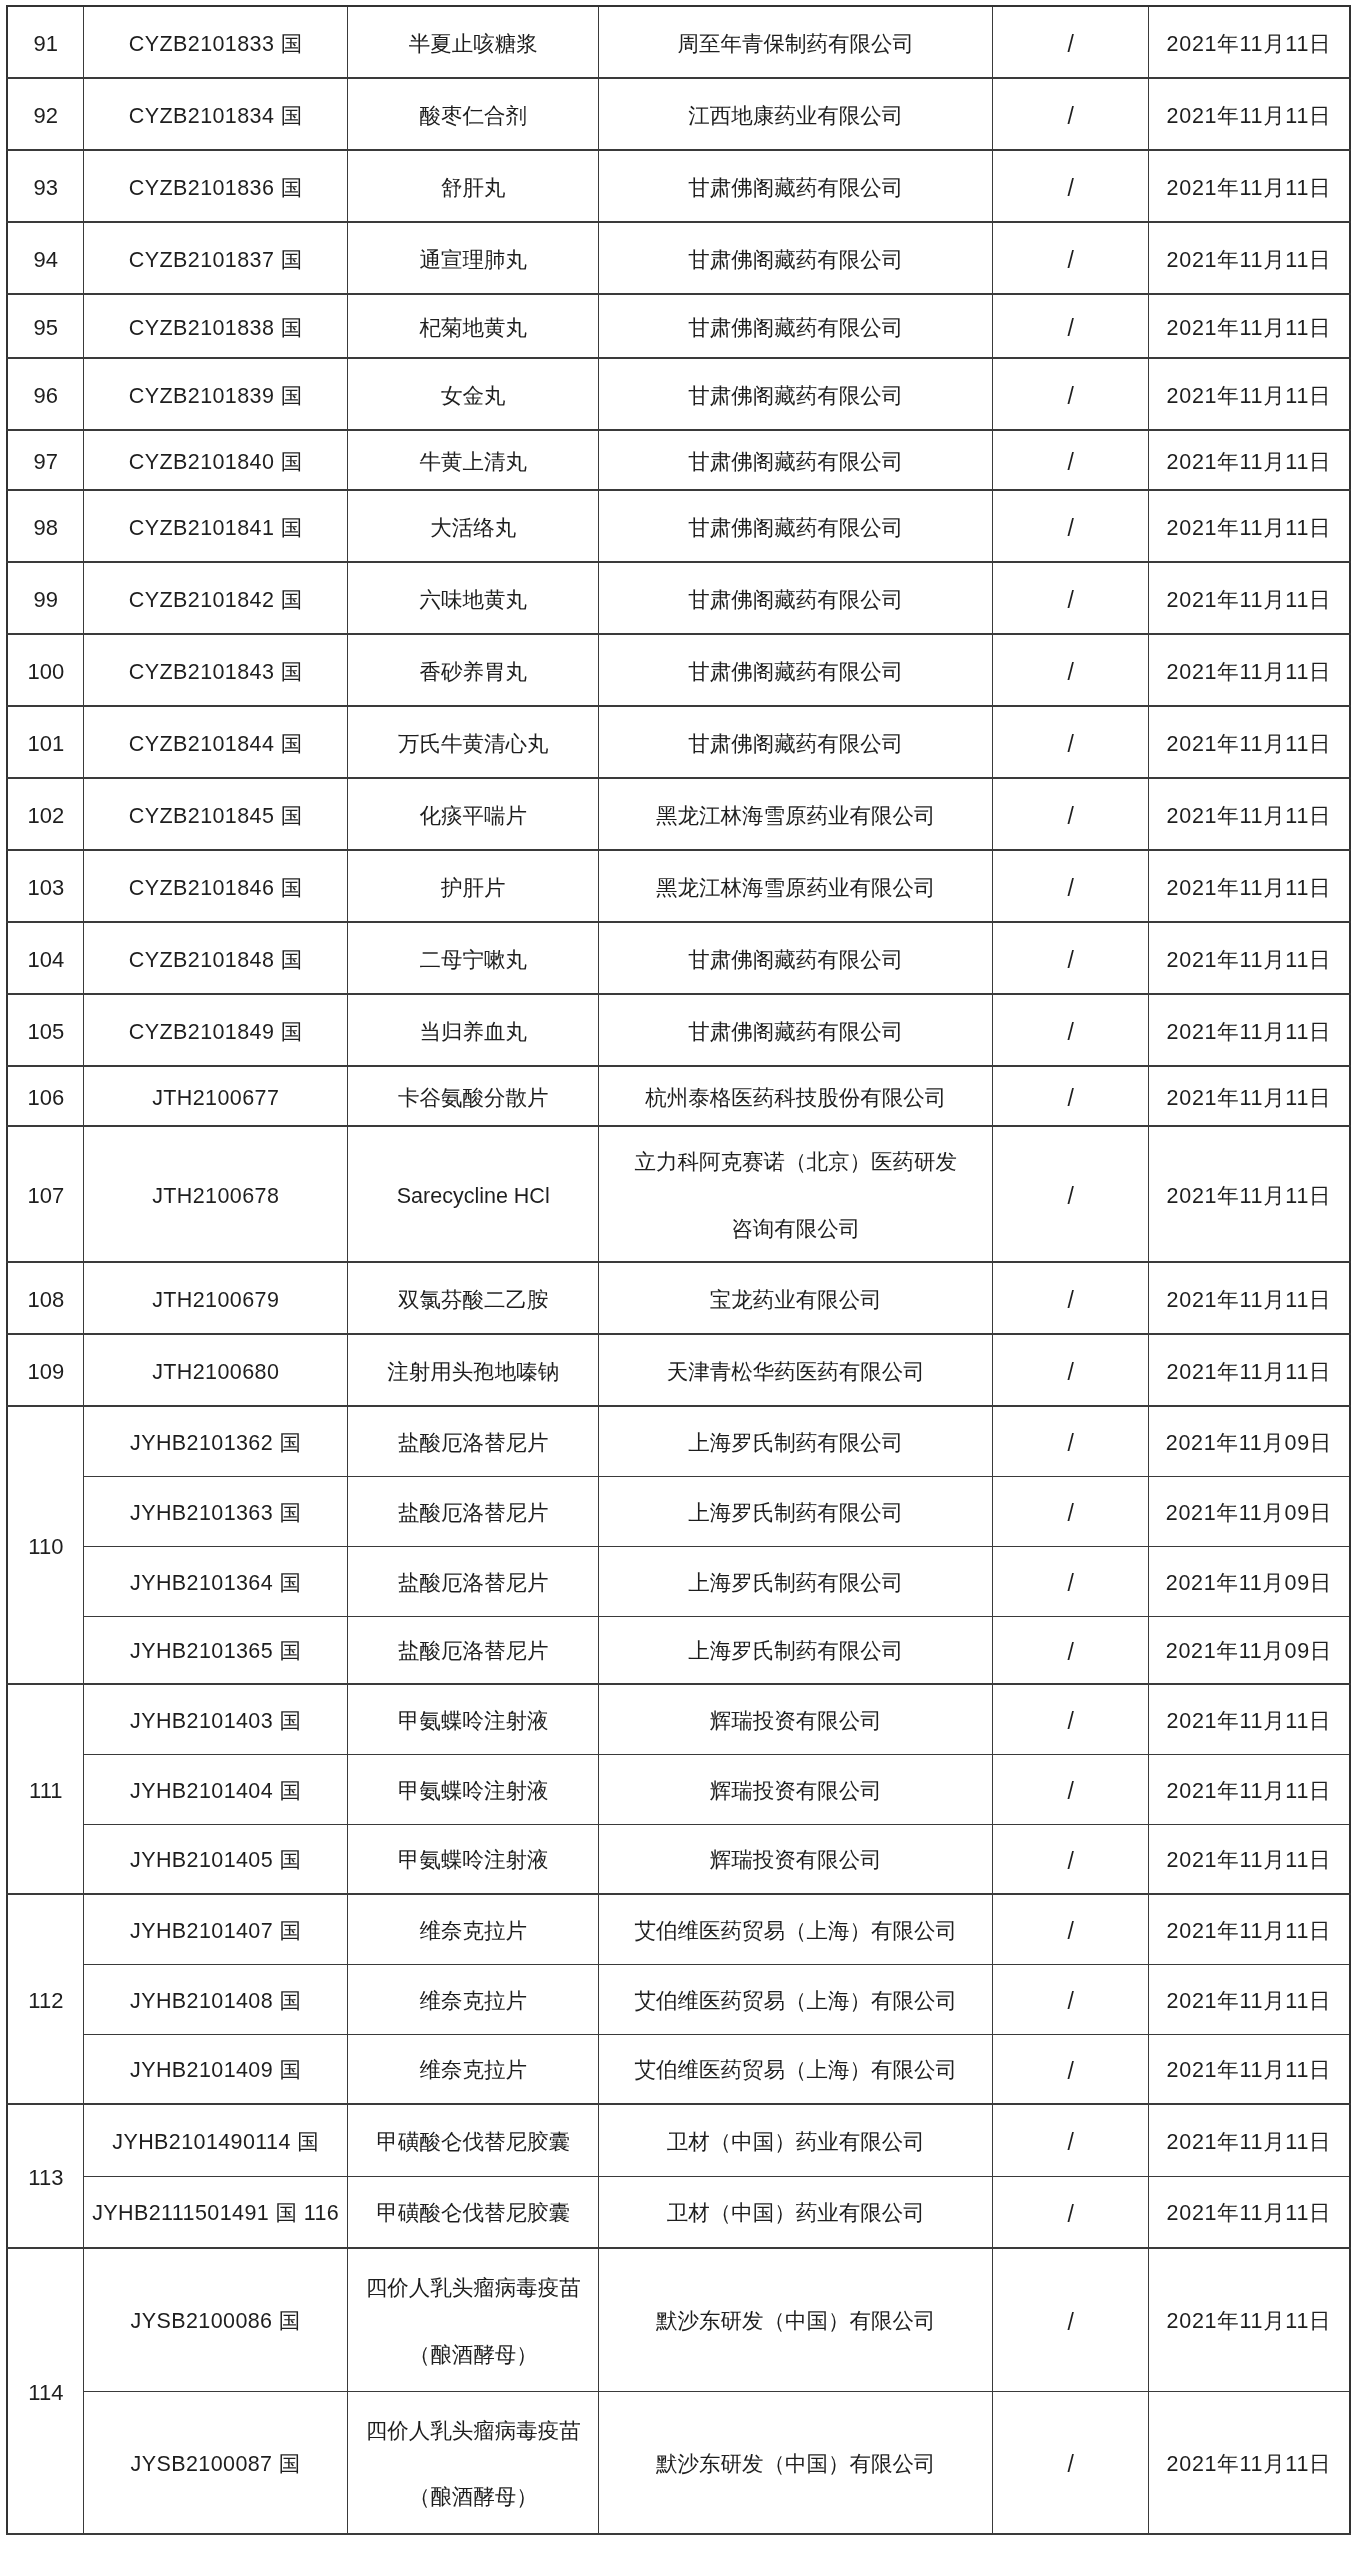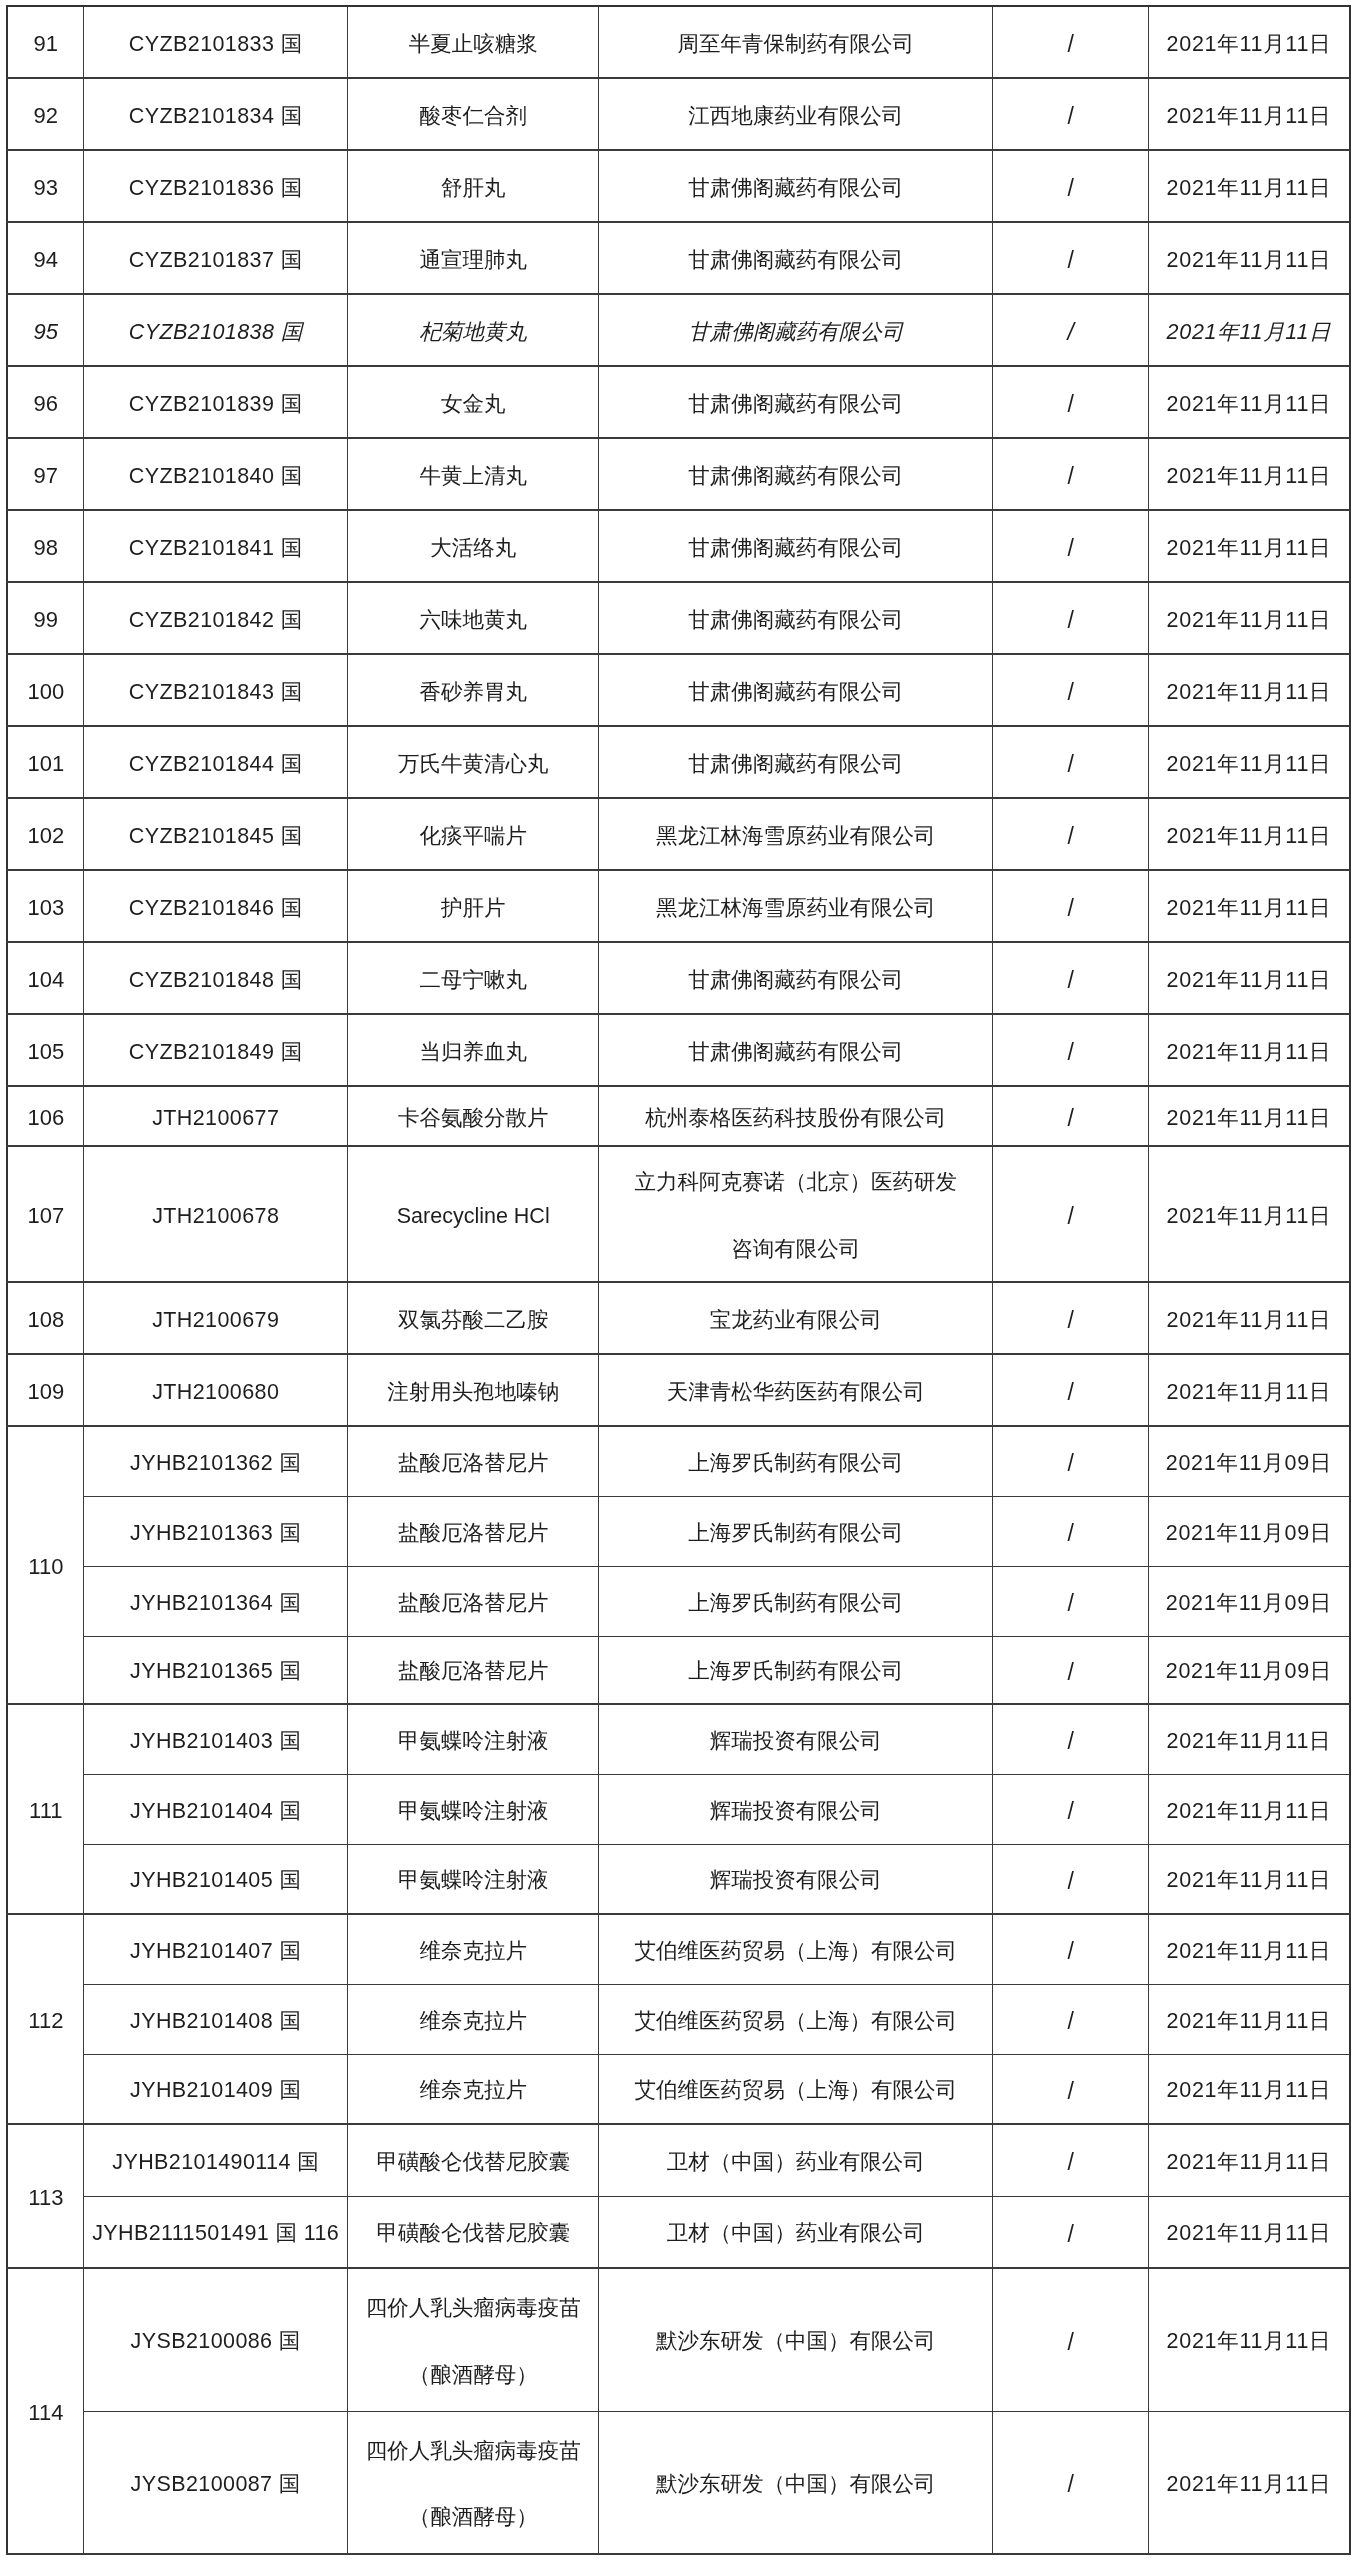--- a/index.html
+++ b/index.html
@@ -104,21 +104,21 @@
           <td class="company">
             <span class="line">甘肃佛阁藏药有限公司</span>
           </td>
           <td class="slash">
             <span class="line">/</span>
           </td>
           <td class="date">
             <span class="line">2021年11月11日</span>
           </td>
         </tr>
-        <tr class="group-end" style="height: 72px; font-style: italic;">
+        <tr class="group-end" style="height: 64px;">
           <td class="seq" rowspan="1">
             <span class="line">95</span>
           </td>
           <td class="id">
             <span class="line">CYZB2101838 国</span>
           </td>
           <td class="name">
             <span class="line">杞菊地黄丸</span>
           </td>
           <td class="company">
@@ -144,21 +144,21 @@
           <td class="company">
             <span class="line">甘肃佛阁藏药有限公司</span>
           </td>
           <td class="slash">
             <span class="line">/</span>
           </td>
           <td class="date">
             <span class="line">2021年11月11日</span>
           </td>
         </tr>
-        <tr class="group-end" style="height: 72px;">
+        <tr class="group-end" style="height: 60px;">
           <td class="seq" rowspan="1">
             <span class="line">97</span>
           </td>
           <td class="id">
             <span class="line">CYZB2101840 国</span>
           </td>
           <td class="name">
             <span class="line">牛黄上清丸</span>
           </td>
           <td class="company">

